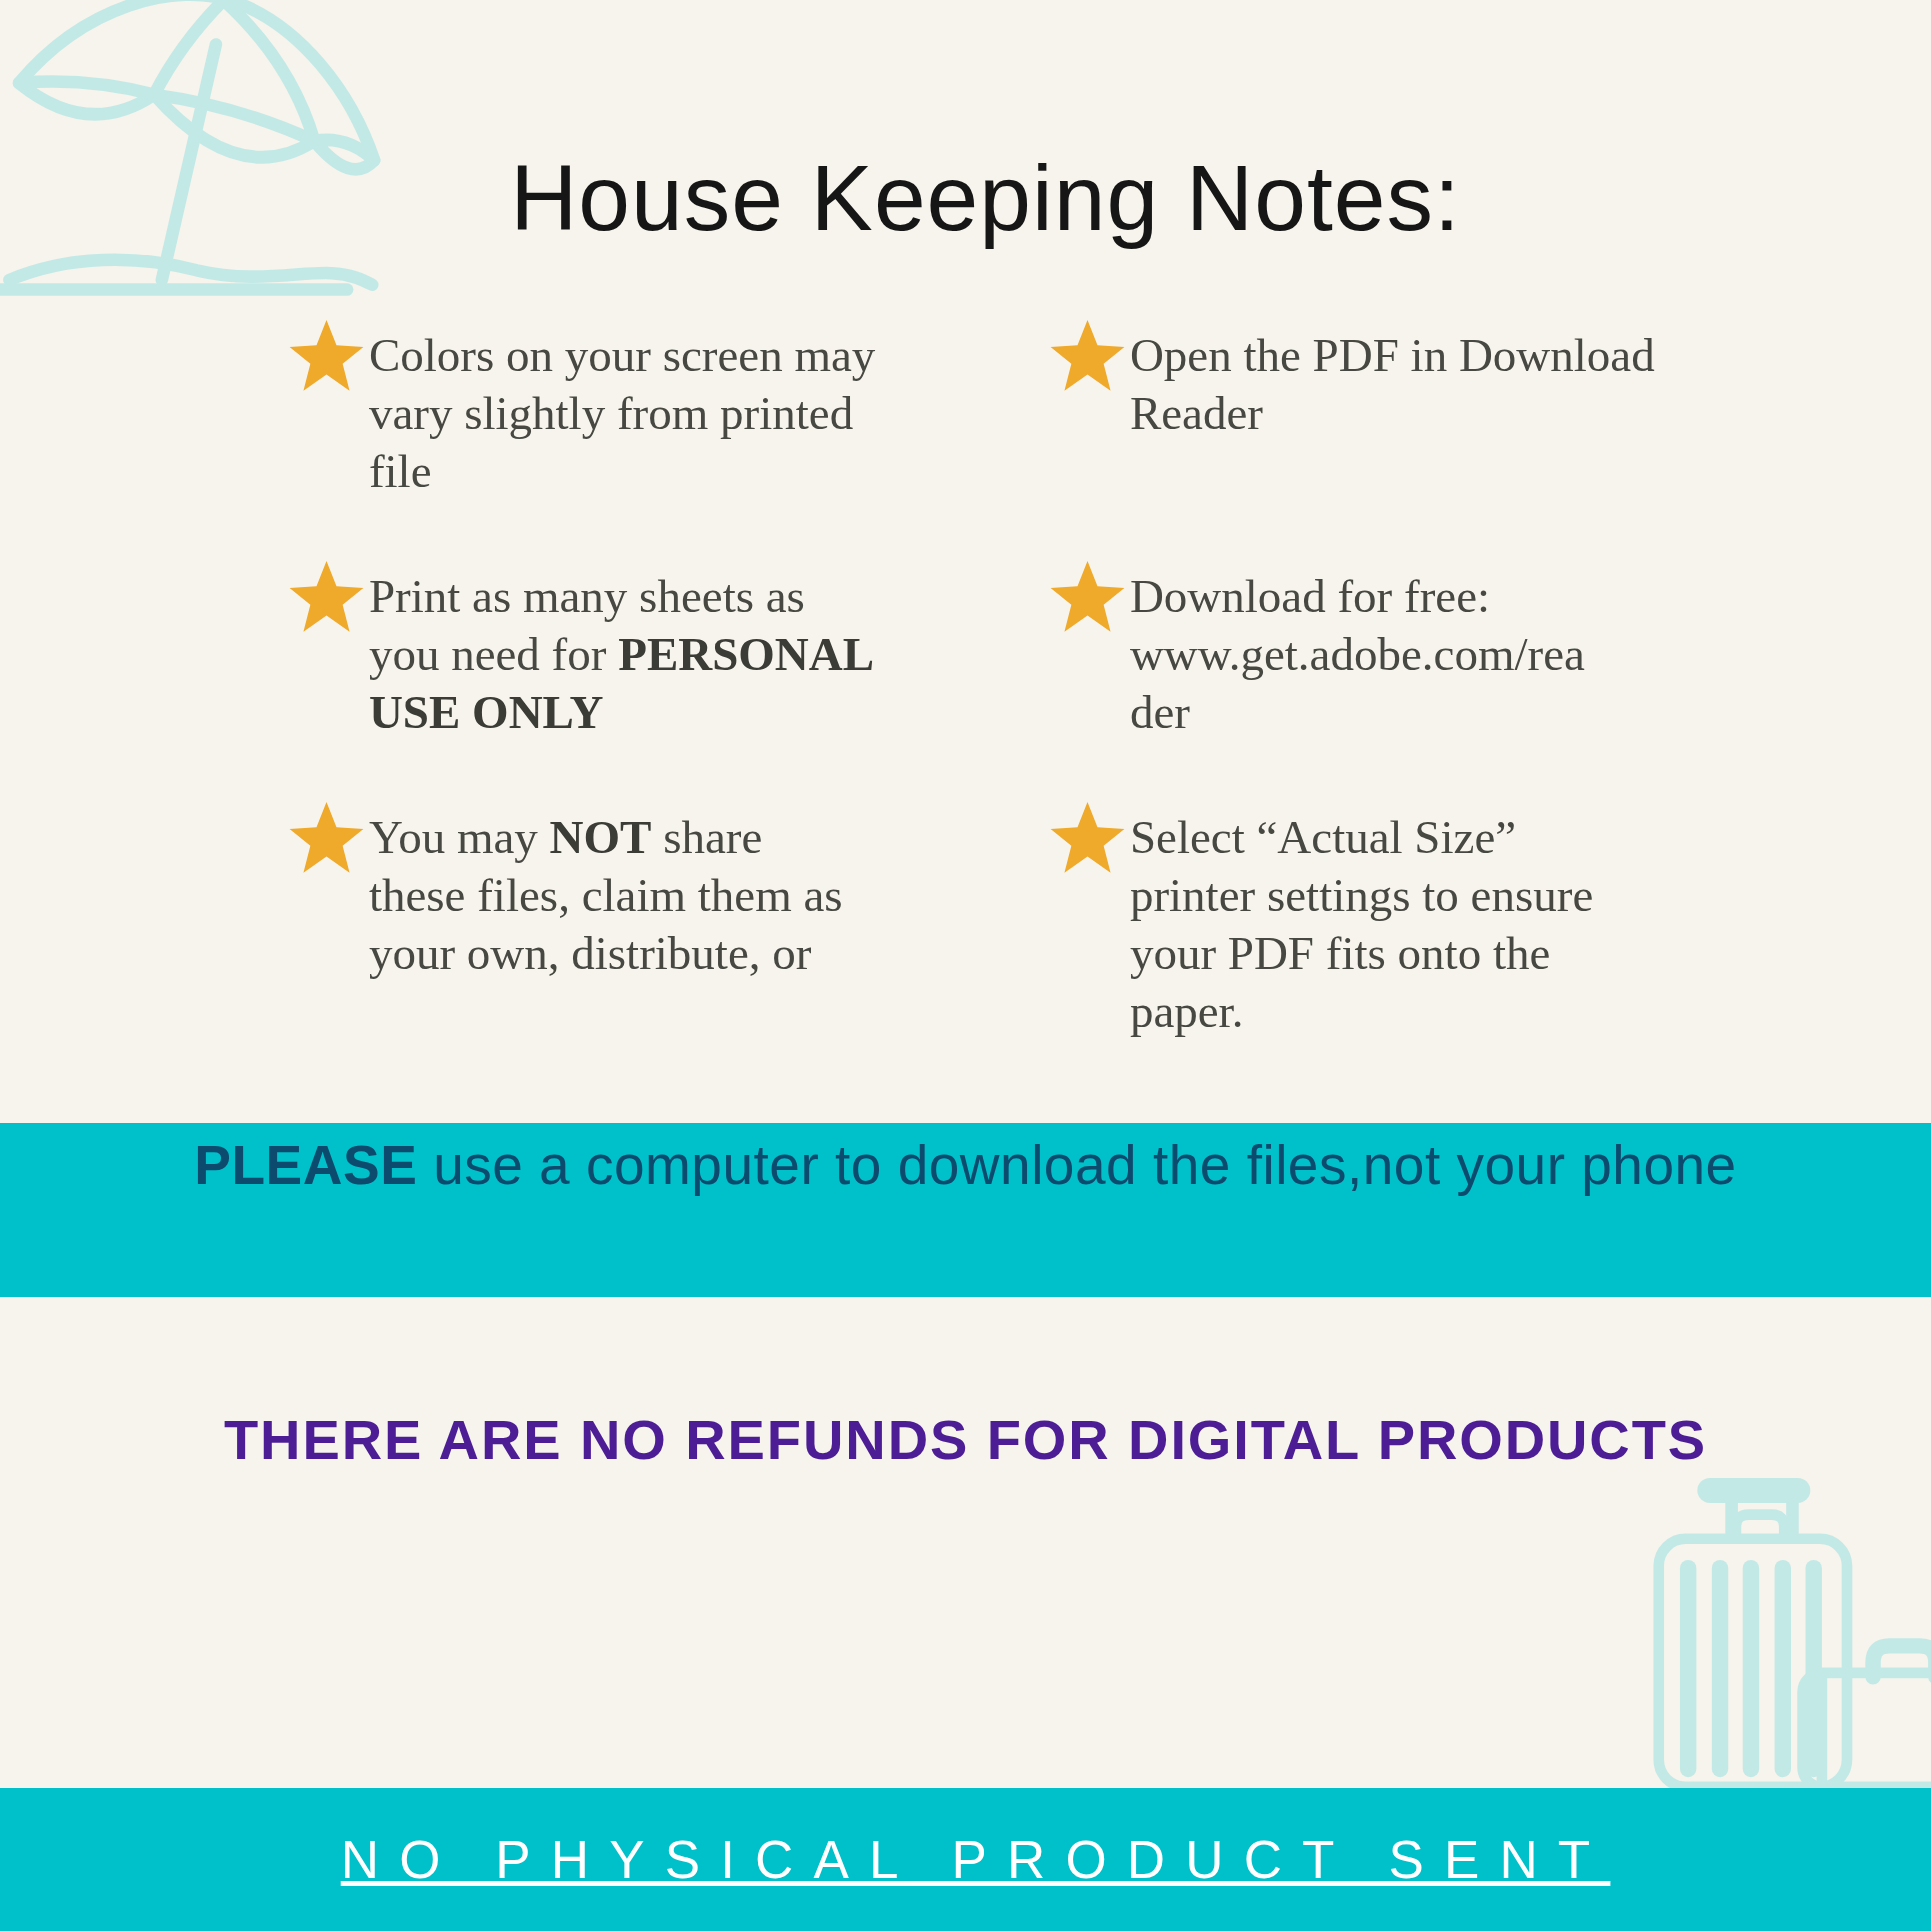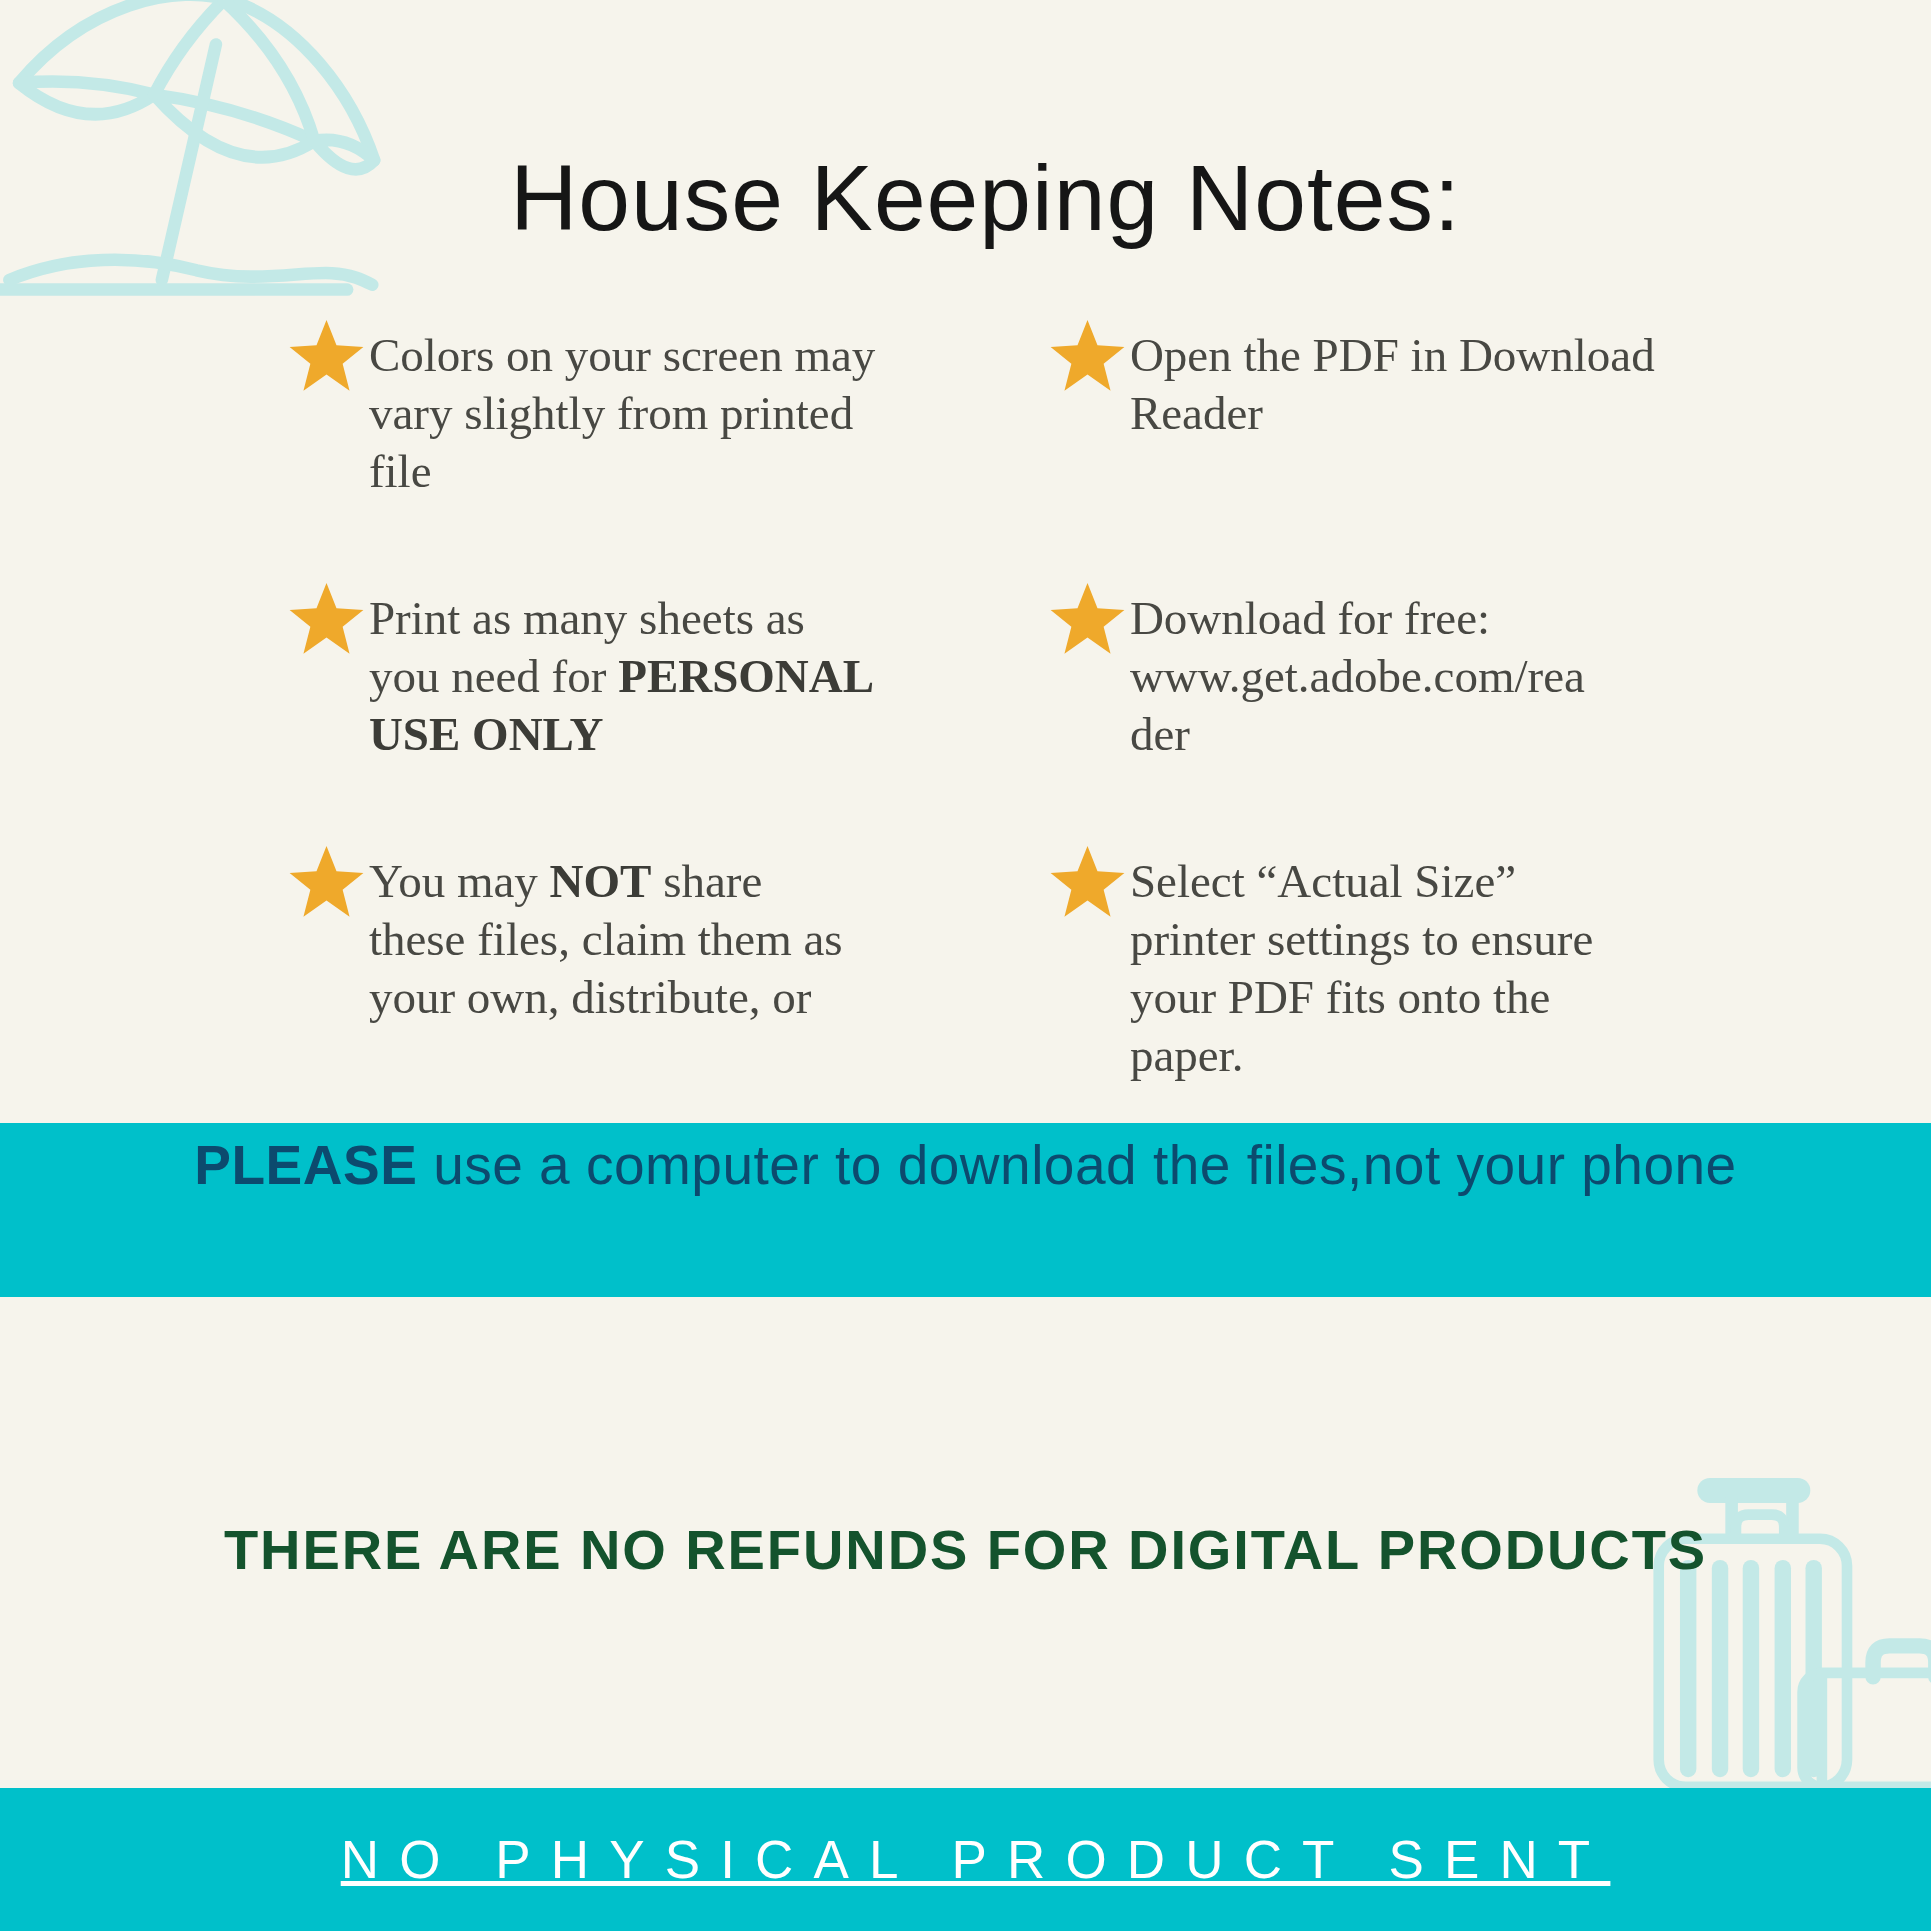--- a/index.html
+++ b/index.html
@@ -15,41 +15,41 @@
   .luggage .stroke{stroke:var(--icon-teal,#c3e9e7);stroke-width:11;fill:none;stroke-linecap:round;stroke-linejoin:round;}
   .luggage .fill{fill:var(--icon-teal,#c3e9e7);stroke:none;}
   
   .title{
     position:absolute;top:145px;left:0;width:100%;text-align:center;
     font-size:93px;font-weight:500;letter-spacing:1px;color:var(--heading,#161616);z-index:2;padding-left:20px;
   }
   
   .notes{
     position:absolute;top:326px;left:288px;z-index:2;
-    display:grid;grid-template-columns:761px 716px;row-gap:89px;
+    display:grid;grid-template-columns:761px 716px;row-gap:67px;
   }
   .bullet{display:flex;align-items:flex-start;}
   .star{width:77px;height:73px;flex:none;margin:-5.8px 3.9px 0 0;}
   .star polygon{fill:var(--star,#efa92b);}
   .bullet-text{
     font-family:"Liberation Serif","DejaVu Serif",serif;
     font-size:47px;line-height:58px;color:var(--body-text,#484843);
   }
   .bullet-text .b{font-weight:bold;color:#3c3c37;text-align:center;}
   
   .banner-download{
     position:absolute;top:1123px;left:0;width:100%;height:174px;background:var(--teal,#00c0ca);
     color:#0c4a6e;display:flex;flex-direction:row;justify-content:center;align-items:flex-start;
     font-size:55px;line-height:85px;z-index:2;letter-spacing:0.5px;
   }
   .banner-download .b{font-weight:bold;}
   
   .no-refunds{
-    position:absolute;top:1517px;left:0;width:100%;text-align:center;
-    font-weight:bold;font-size:56px;letter-spacing:1.9px;color:#14532d;z-index:3;
+    position:absolute;top:1407px;left:0;width:100%;text-align:center;
+    font-weight:bold;font-size:56px;letter-spacing:1.9px;color:#4c1d95;z-index:3;
   }
   
   .banner-bottom{
     position:absolute;top:1788px;left:0;width:100%;height:143px;background:var(--teal,#00c0ca);
     color:#ffffff;display:flex;justify-content:center;align-items:center;
     font-size:53px;letter-spacing:0.38em;z-index:2;white-space:nowrap;padding-left:0.38em;box-sizing:border-box;text-decoration:underline;
   }
 </style>
 </head>
 <body>

